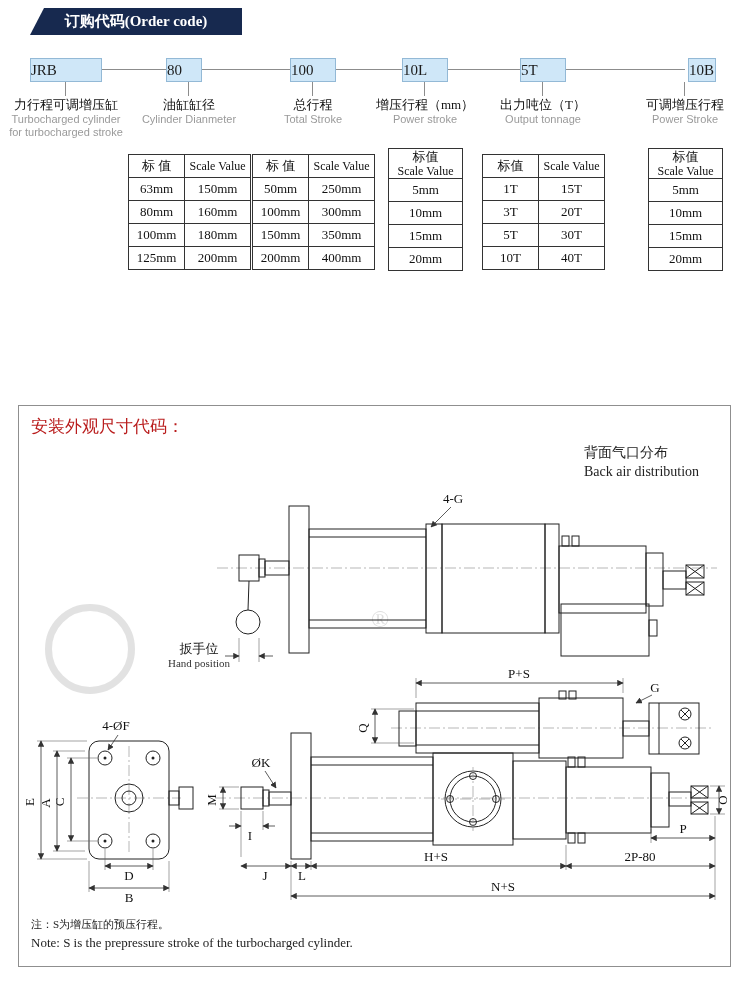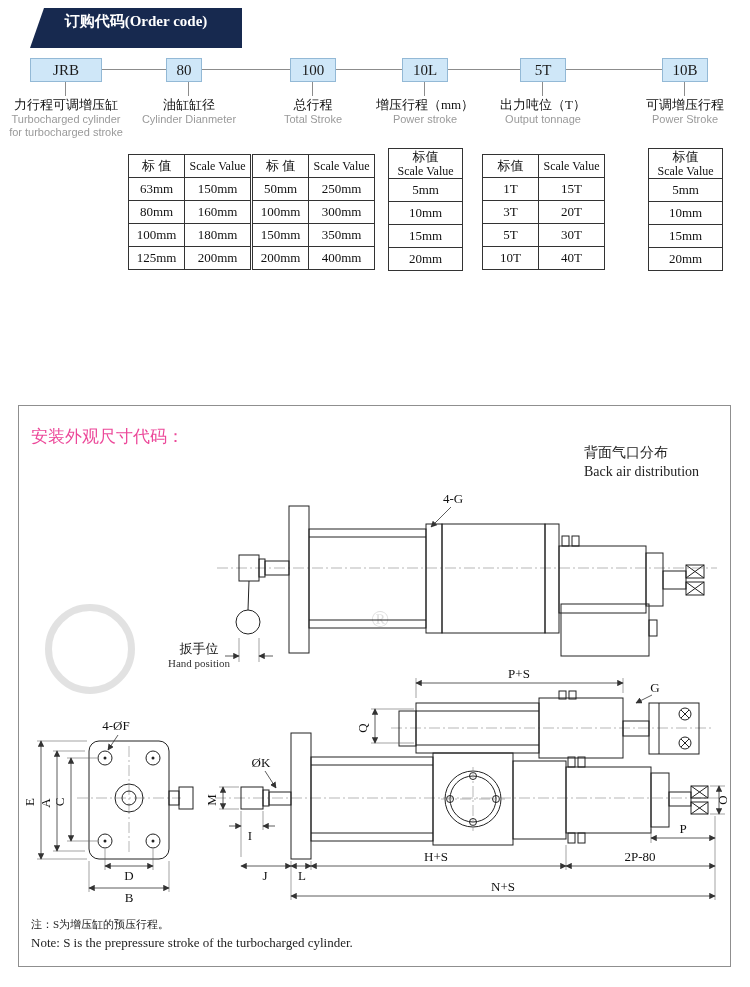--- a/index.html
+++ b/index.html
@@ -1,44 +1,44 @@
 <!DOCTYPE html>
 <html><head>
 <meta charset="utf-8">
 <style>
   *{margin:0;padding:0;box-sizing:border-box}
   body{background:#fff}
   #page{position:relative;width:750px;height:987px;margin:0 auto;background:#fff;
         font-family:"Liberation Serif",serif;overflow:hidden}
   
-  .badge{position:absolute;left:30px;top:8px;width:212px;height:40px;background:#17294f;
+  .badge{position:absolute;left:30px;top:8px;width:212px;height:27px;background:#17294f;
          color:#fff;font-size:15px;font-weight:bold;text-align:center;line-height:27px;
          clip-path:polygon(14px 0,100% 0,100% 100%,0 100%)}
   
   .connector{position:absolute;top:69px;height:1px;background:#8c8c8c;z-index:1}
   .code-box{position:absolute;top:58px;height:24px;background:#cfe7f8;border:1px solid #93b9d6;
-            text-align:center;line-height:22px;font-size:15px;color:#1a1a1a;z-index:2}
+            line-height:22px;font-size:15px;color:#1a1a1a;z-index:2}
   .tick{position:absolute;top:82px;width:1px;height:14px;background:#8c8c8c}
   .code-label{position:absolute;top:96px;width:150px;text-align:center}
   .code-label .cn{font-size:13px;color:#111;line-height:17px}
   .code-label .en{font-family:"Liberation Sans",sans-serif;font-size:11px;color:#9a9a9a;line-height:13px}
   
   .tbl{position:absolute;border-collapse:collapse;background:#fff}
   .tbl td{border:1px solid #333;text-align:center;font-size:13px;color:#111;height:23px;padding:0 2px}
   .tbl td.c1{width:56px}
   .tbl td.c2{width:66px}
   .tbl td.hd{font-size:13px}
   .tbl td.hd.c2{font-size:12px}
   .tbl.single td{width:74px}
   .hd2{font-size:13px;line-height:15px}
   .hd2en{font-size:12px;line-height:14px}
   
   .install-box{position:absolute;left:18px;top:405px;width:713px;height:562px;
                border:1px solid #8f8f8f;background:#fff}
-  .box-title-cn{position:absolute;left:12px;top:19px;font-size:17px;color:#ec4899;z-index:3}
+  .box-title-cn{position:absolute;left:12px;top:9px;font-size:17px;color:#b91c1c;z-index:3}
   .box-title-en{position:absolute;left:12px;top:31px;font-size:15px;color:#222;z-index:3}
   .back-air-cn{position:absolute;left:565px;top:38px;font-size:14px;color:#222;z-index:3}
   .back-air-en{position:absolute;left:565px;top:58px;font-size:14px;color:#222;z-index:3}
   .note-cn{position:absolute;left:12px;top:511px;font-size:11px;color:#222;z-index:3}
   .note-en{position:absolute;left:12px;top:529px;font-size:13px;color:#222;z-index:3}
   
   .wm{position:absolute;color:rgba(178,178,178,.42);z-index:0;font-family:"Liberation Serif",serif}
   .wm-circle{left:26px;top:198px;width:90px;height:90px;border:7px solid rgba(178,178,178,.38);border-radius:50%}
   .wm-latin{left:54px;top:208px;font-size:56px;font-style:italic;font-weight:bold;letter-spacing:2px}
   .wm-reg{left:352px;top:200px;font-size:24px}
@@ -59,21 +59,21 @@
 
   <div class="badge">订购代码(Order code)</div>
 
   <div class="connector" style="left:66px;width:619px"></div>
 
   <div class="code-box" style="left:30px;width:72px">JRB</div>
   <div class="code-box" style="left:166px;width:36px">80</div>
   <div class="code-box" style="left:290px;width:46px">100</div>
   <div class="code-box" style="left:402px;width:46px">10L</div>
   <div class="code-box" style="left:520px;width:46px">5T</div>
-  <div class="code-box" style="left:662px;width:46px">10B</div>
+  <div class="code-box" style="left:688px;width:28px">10B</div>
 
   <div class="tick" style="left:65px"></div>
   <div class="tick" style="left:188px"></div>
   <div class="tick" style="left:312px"></div>
   <div class="tick" style="left:424px"></div>
   <div class="tick" style="left:542px"></div>
   <div class="tick" style="left:684px"></div>
 
   <div class="code-label" style="left:-9px">
     <div class="cn">力行程可调增压缸</div>

